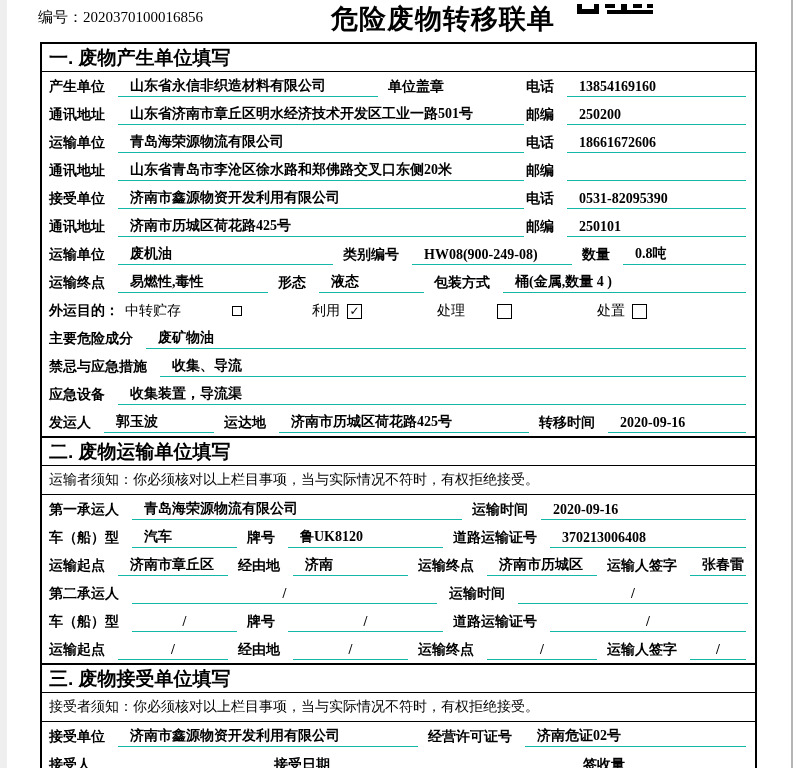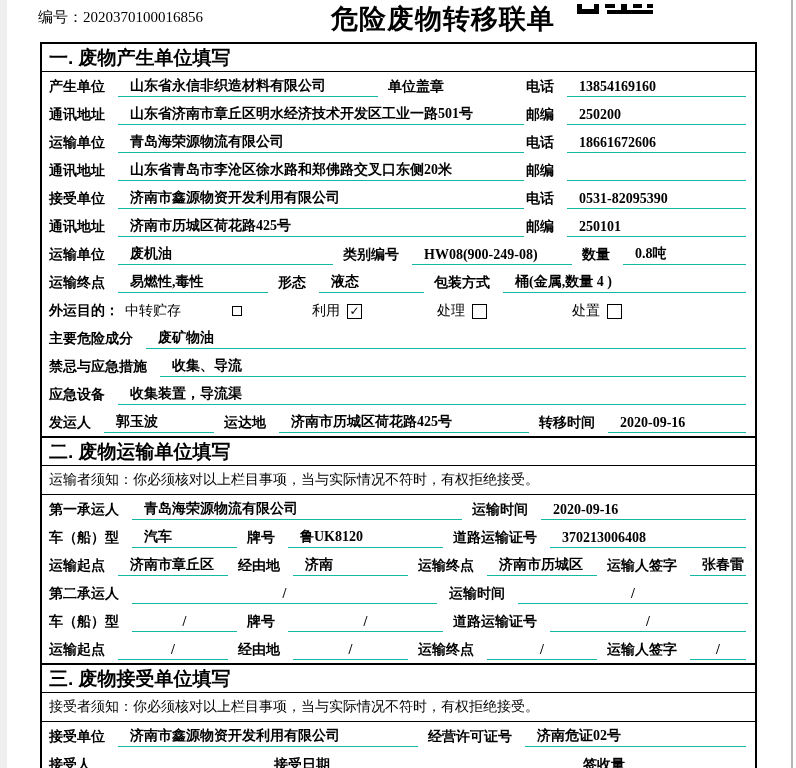--- a/index.html
+++ b/index.html
@@ -25,21 +25,21 @@
   .w105{width:105px;} .w110{width:110px;} .w115{width:115px;} .w150{width:150px;} .w155{width:155px;} .w160{width:160px;}
   .w215{width:215px;} .w230{width:230px;} .w250{width:250px;} .w260{width:260px;}
   .w300{width:300px;} .w330{width:330px;}
   .rg{margin-left:auto;display:flex;align-items:flex-end;width:222px;}
   .rg .vu{flex:1 1 auto;margin-right:2px;}
   .seal{margin-left:34px;text-align:right;}
   .opt{display:inline-flex;align-items:center;padding-bottom:1px;}
   .opt .txt{white-space:nowrap;}
   .cb{display:inline-block;width:13px;height:13px;border:1.5px solid #000;margin-left:7px;line-height:13px;font-size:12px;text-align:center;font-family:"DejaVu Sans",sans-serif;}
   .cb.sm{width:8px;height:8px;line-height:8px;font-size:8px;}
-  .ml6{margin-left:6px;gap:44px;} .ml70{margin-left:70px;} .ml75{margin-left:75px;}
+  .ml6{margin-left:6px;gap:44px;} .ml70{margin-left:70px;} .ml75{margin-left:75px;gap:25px;}
   .ml85{margin-left:85px;}
 </style>
 </head>
 <body>
 
 <div class="edge-left"></div>
 <div class="edge-right"></div>
 
 <div class="serial"><span>编号：</span><span>2020370100016856</span></div>
 

